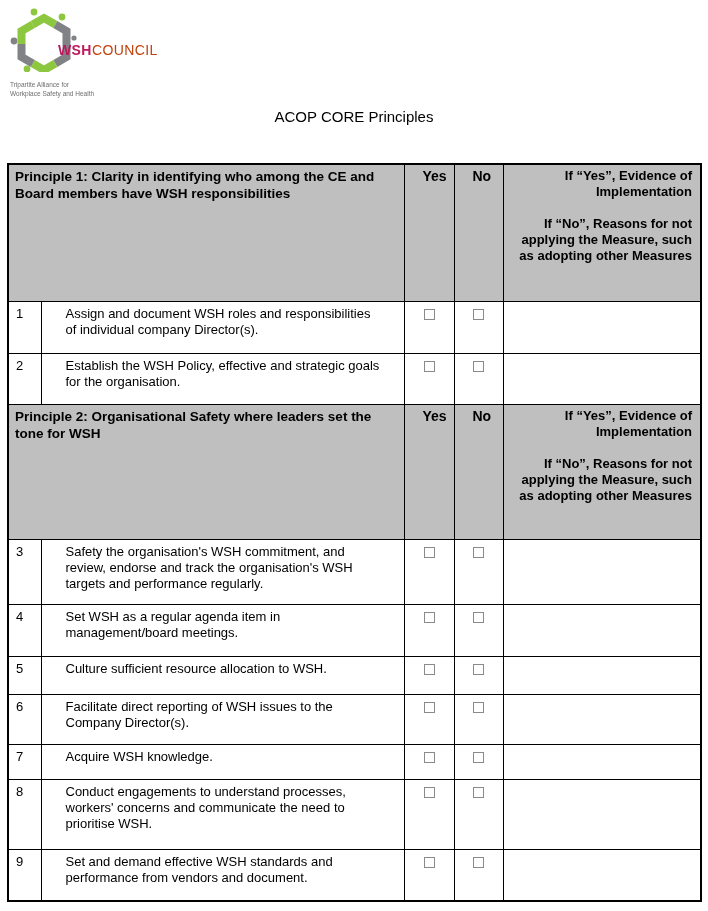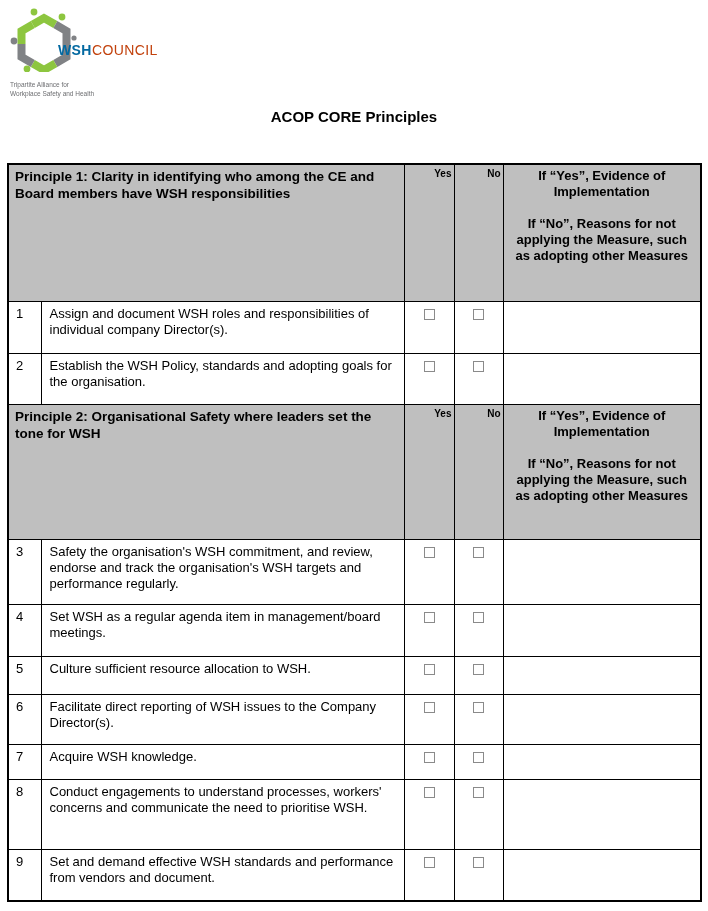--- a/index.html
+++ b/index.html
@@ -9,48 +9,48 @@
     font-family: "Liberation Sans", sans-serif;
     color: #000;
   }
   .page { position: relative; width: 708px; height: 911px; overflow: hidden; }
 
   
   .logo-block { position: absolute; top: 8px; left: 10px; width: 230px; }
   .logo-row { position: relative; height: 64px; }
   .logo-hex { position: absolute; top: 0; left: 0; }
   .brand { position: absolute; left: 48px; top: 34px; font-size: 14px; letter-spacing: 0.4px; white-space: nowrap; }
-  .brand-bold { font-weight: bold; color: #0369a1; }
+  .brand-bold { font-weight: bold; color: #be185d; }
   .brand-light { font-weight: normal; color: #c2410c; }
   .tagline { margin-top: 8px; font-size: 6.5px; line-height: 1.4; color: #6d6e71; }
 
   
   .doc-title { position: absolute; top: 108px; left: 0; width: 100%; text-align: center;
-               font-size: 15px; font-weight: bold; }
+               font-size: 15px; font-weight: normal; }
   .doc-subtitle { position: absolute; top: 138px; left: 0; width: 100%; text-align: center;
                   font-size: 14px; }
 
   
   table.checklist {
     position: absolute; top: 163px; left: 7px;
     width: 693px; table-layout: fixed;
     border-collapse: collapse;
     border: 2px solid #000;
     font-size: 13px;
   }
   table.checklist td { border: 1px solid #000; vertical-align: top; }
 
   tr.section-row td { background: #bfbfbf; }
   td.principle { font-weight: bold; padding: 3px 6px; line-height: 17px; font-size: 13.5px; }
-  td.col-head { font-weight: bold; text-align: right; padding: 3px 2px; font-size: 10px; }
-  td.ev-head { font-weight: bold; text-align: center; padding: 3px 8px; line-height: 16px; font-size: 13px; }
+  td.col-head { font-weight: bold; text-align: left; padding: 3px 18px; font-size: 14px; }
+  td.ev-head { font-weight: bold; text-align: right; padding: 3px 8px; line-height: 16px; font-size: 13px; }
   td.ev-head .p1 { margin-bottom: 16px; }
 
   td.num { padding: 4px 4px 4px 7px; line-height: 16px; }
-  td.desc { padding: 4px 8px; line-height: 16px; }
+  td.desc { padding: 4px 24px; line-height: 16px; }
   td.chk { text-align: center; padding-top: 6px; }
   td.evidence { }
 
   .checkbox {
     display: inline-block;
     width: 11px; height: 11px;
     border: 1px solid #8a8a8a;
     background: #fefefe;
     box-sizing: border-box;
   }
@@ -112,21 +112,21 @@
       <tr style="height:52px">
         <td class="num">1</td>
         <td class="desc">Assign and document WSH roles and responsibilities of individual company Director(s).</td>
         <td class="chk"><span class="checkbox"></span></td>
         <td class="chk"><span class="checkbox"></span></td>
         <td class="evidence"></td>
       </tr>
 
       <tr style="height:51px">
         <td class="num">2</td>
-        <td class="desc">Establish the WSH Policy, standards and adopting goals for the organisation.</td>
+        <td class="desc">Establish the WSH Policy, effective and strategic goals for the organisation.</td>
         <td class="chk"><span class="checkbox"></span></td>
         <td class="chk"><span class="checkbox"></span></td>
         <td class="evidence"></td>
       </tr>
 
       <tr class="section-row" style="height:135px">
         <td class="principle" colspan="2">Principle 2: Organisational Safety where leaders set the tone for WSH</td>
         <td class="col-head">Yes</td>
         <td class="col-head">No</td>
         <td class="ev-head">

